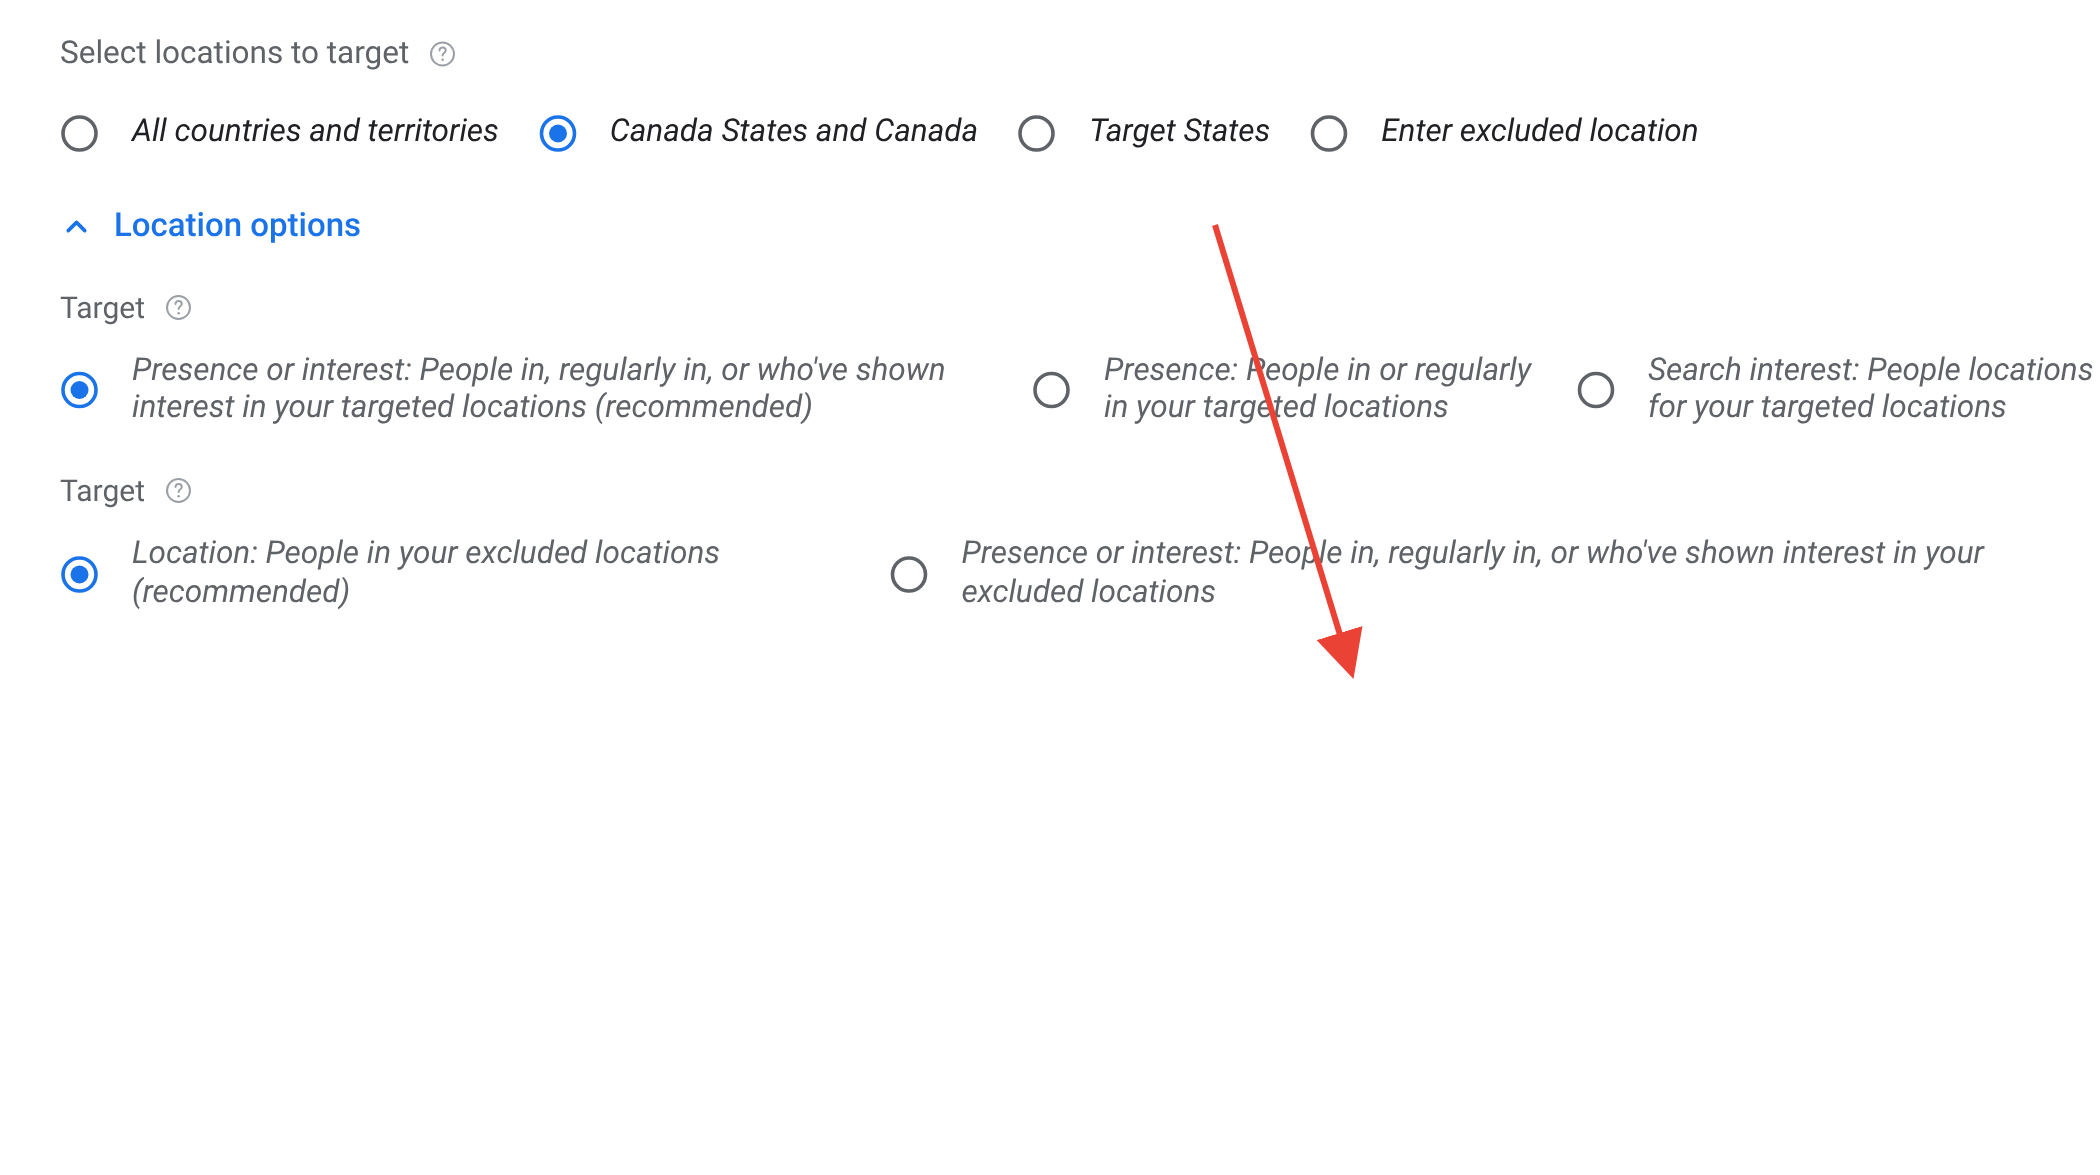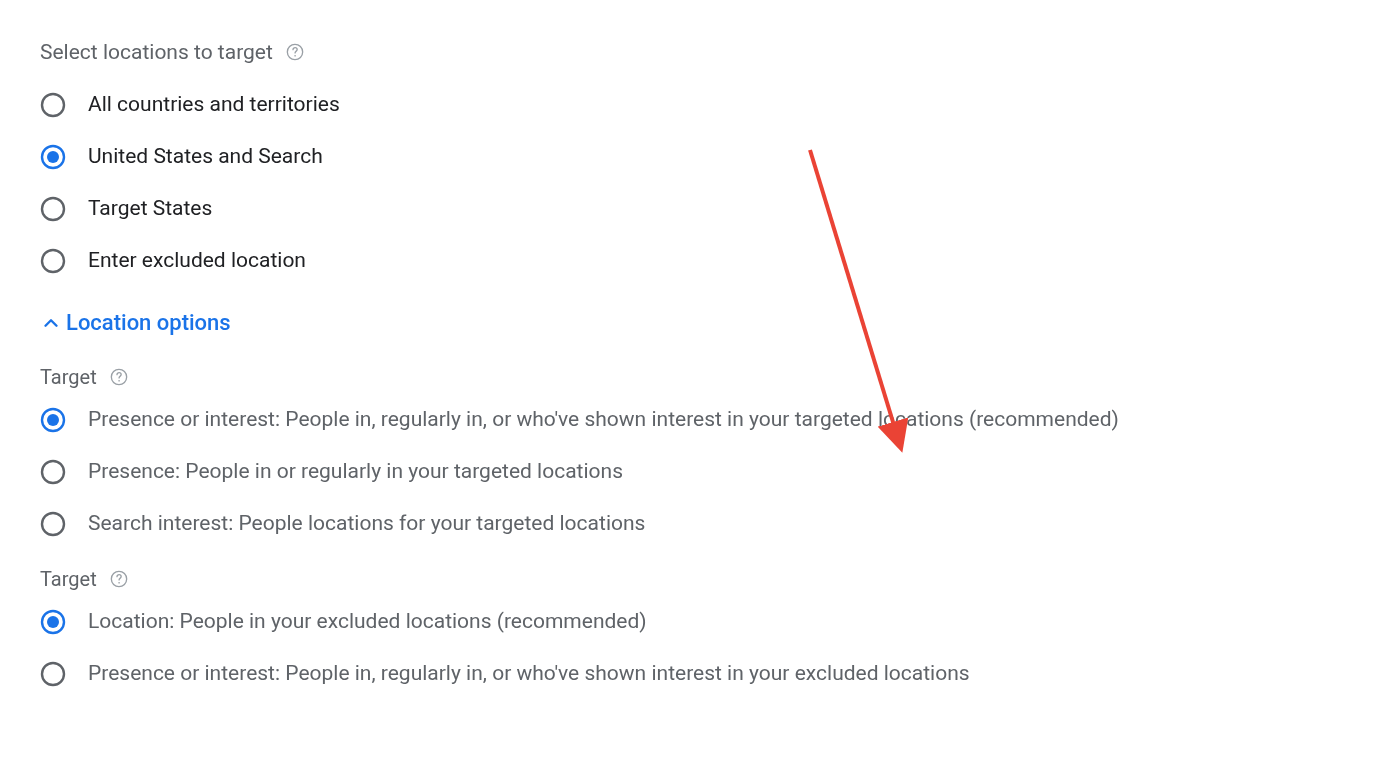--- a/index.html
+++ b/index.html
@@ -17,42 +17,43 @@
     width: 1400px;
     height: 783px;
     background: #ffffff;
     font-family: Roboto, "Helvetica Neue", Arial, sans-serif;
     font-size: 20px;
     color: var(--text-primary);
     overflow: hidden;
     position: relative;
   }
   .page {
-    padding: 40px 0 0 40px;
+    padding: 24px 0 0 40px;
   }
   .section-heading {
     display: flex;
     align-items: center;
     color: var(--text-secondary);
     font-size: 21px;
     font-weight: 400;
     margin-bottom: 28px;
   }
   .sub-heading {
     display: flex;
     align-items: center;
     color: var(--text-secondary);
     font-size: 20px;
     font-weight: 400;
     margin: 30px 0 18px 0;
   }
   .radio-group {
     display: flex;
-    flex-direction: column;
+    flex-direction: row;
     gap: 26px;
+    font-style: italic;
   }
   .radio-group.secondary {
     gap: 26px;
   }
   .radio-row {
     display: flex;
     align-items: center;
     gap: 22px;
     cursor: pointer;
   }
@@ -79,21 +80,21 @@
     height: 20px;
     margin-left: 12px;
     display: inline-flex;
     align-items: center;
     justify-content: center;
   }
   .help-icon svg { display: block; }
   .collapse-link {
     display: flex;
     align-items: center;
-    gap: 4px;
+    gap: 14px;
     color: var(--blue);
     font-size: 22px;
     font-weight: 500;
     margin: 36px 0 10px 0;
     cursor: pointer;
   }
   .collapse-link .chev {
     width: 22px;
     height: 22px;
     display: inline-flex;
@@ -132,21 +133,21 @@
       </span>
       <span class="label">All countries and territories</span>
     </div>
     <div class="radio-row">
       <span class="radio">
         <svg viewBox="0 0 26 26" width="26" height="26">
           <circle cx="13" cy="13" r="11" fill="none" stroke="#1a73e8" stroke-width="2.4"></circle>
           <circle cx="13" cy="13" r="6" fill="#1a73e8"></circle>
         </svg>
       </span>
-      <span class="label">United States and Search</span>
+      <span class="label">Canada States and Canada</span>
     </div>
     <div class="radio-row">
       <span class="radio">
         <svg viewBox="0 0 26 26" width="26" height="26">
             <circle cx="13" cy="13" r="11" fill="none" stroke="#5f6368" stroke-width="2.4"></circle>
           </svg>
       </span>
       <span class="label">Target States</span>
     </div>
     <div class="radio-row">

